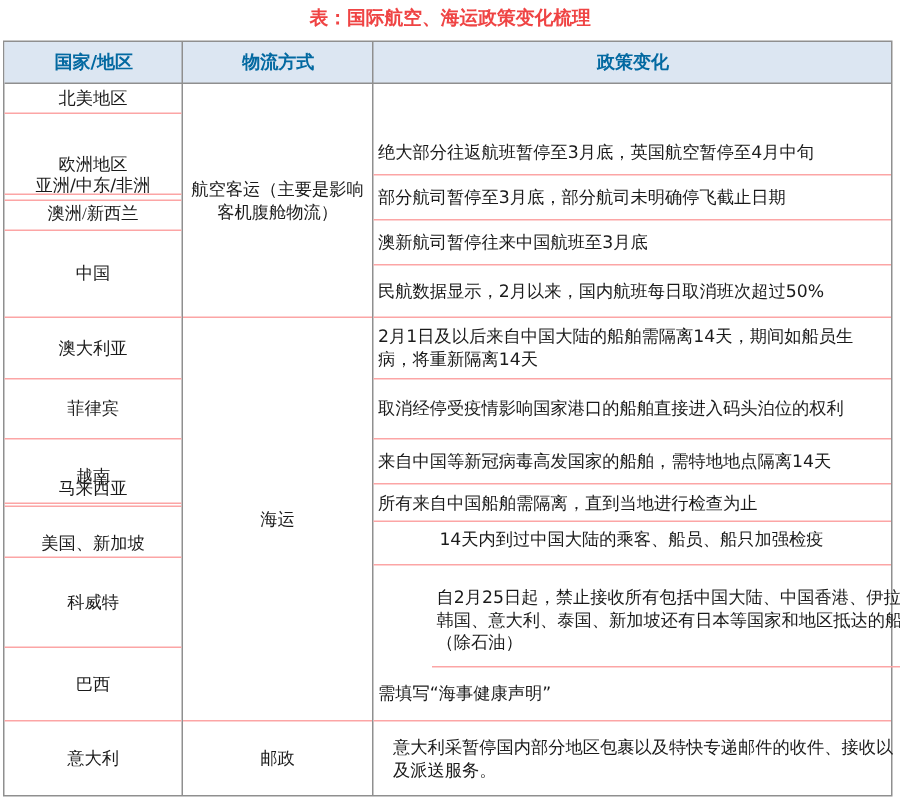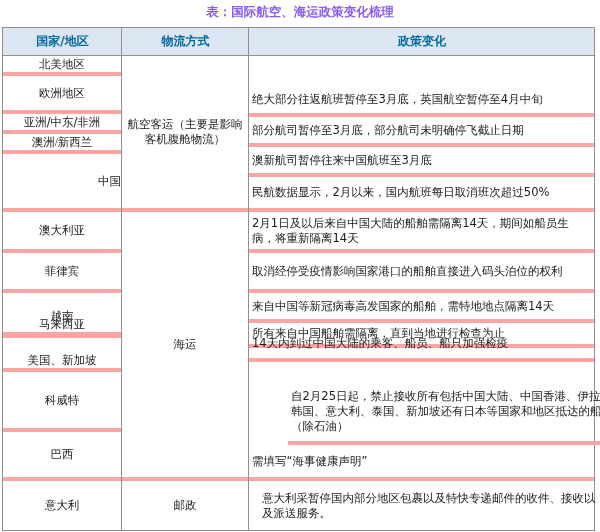--- a/index.html
+++ b/index.html
@@ -1,27 +1,27 @@
 <!DOCTYPE html>
 <html><head>
 <meta charset="utf-8">
 <style>
   html, body { margin:0; padding:0; background:#ffffff; }
   body { width:600px; height:532px; position:relative; overflow:hidden;
          font-family:"DejaVu Sans","Liberation Sans",sans-serif; color:#1a1a1a; }
   .title { position:absolute; left:0; top:4px; width:600px; text-align:center;
-           font-size:12.5px; font-weight:bold; color:#8b5cf6; }
+           font-size:12.5px; font-weight:bold; color:#ef4444; }
   .tbl { position:absolute; left:2px; top:27px; width:593px; height:504px;
          border:1px solid #8f8f8f; box-sizing:border-box; }
   .hdr { position:absolute; left:0; top:0; width:100%; height:28px; background:#dce6f2;
          border-bottom:1px solid #8f8f8f; box-sizing:border-box; }
   .hcell { position:absolute; top:0; height:27px; line-height:27px; text-align:center;
            font-size:12px; font-weight:bold; color:#0369a1; }
   .vline { position:absolute; top:0; width:0; border-left:1px solid #8f8f8f; height:100%; }
-  .cell { position:absolute; box-sizing:border-box; border-bottom:4px solid #fca5a5;
+  .cell { position:absolute; box-sizing:border-box; border-bottom:1px solid #fca5a5;
           display:flex; align-items:center; font-size:11.5px; line-height:15px; }
   .cell.center { justify-content:center; text-align:center; }
   .cell.left { justify-content:flex-start; padding:0 4px 0 3px; }
   .cell span { display:block; }
   .last { border-bottom:none; }
 </style>
 </head>
 <body>
 
 <div class="title">表：国际航空、海运政策变化梳理</div>
@@ -32,30 +32,30 @@
     <div class="hcell" style="left:119px;width:127px;">物流方式</div>
     <div class="hcell" style="left:246px;width:346px;">政策变化</div>
   </div>
 
   <div class="vline" style="left:118px;"></div>
   <div class="vline" style="left:245px;"></div>
 
   <div class="cell center" style="left:0;width:118px;top:28px;height:20px;">
       <span>北美地区</span>
     </div>
-  <div class="cell center" style="left:0;width:118px;top:48px;height:38px;font-family:Liberation Mono, monospace;">
+  <div class="cell center" style="left:0;width:118px;top:64px;height:38px;font-family:Liberation Mono, monospace;">
       <span>欧洲地区</span>
     </div>
   <div class="cell center" style="left:0;width:118px;top:86px;height:20px;">
       <span>亚洲/中东/非洲</span>
     </div>
   <div class="cell center" style="left:0;width:118px;top:106px;height:20px;font-family:Liberation Serif, serif;">
       <span>澳洲/新西兰</span>
     </div>
-  <div class="cell center" style="left:0;width:118px;top:126px;height:58px;justify-content:flex-end;">
+  <div class="cell center" style="left:0;width:118px;top:126px;height:58px;">
       <span>中国</span>
     </div>
   <div class="cell center" style="left:0;width:118px;top:184px;height:41px;">
       <span>澳大利亚</span>
     </div>
   <div class="cell center" style="left:0;width:118px;top:225px;height:40px;">
       <span>菲律宾</span>
     </div>
   <div class="cell center" style="left:0;width:118px;top:270px;height:40px;text-align:center;">
       <span>越南</span>
@@ -103,21 +103,21 @@
     </div>
   <div class="cell left" style="left:246px;width:345px;top:225px;height:40px;">
       <span>取消经停受疫情影响国家港口的船舶直接进入码头泊位的权利</span>
     </div>
   <div class="cell left" style="left:246px;width:345px;top:265px;height:30px;">
       <span>来自中国等新冠病毒高发国家的船舶，需特地地点隔离14天</span>
     </div>
   <div class="cell left" style="left:246px;width:345px;top:295px;height:25px;">
       <span>所有来自中国船舶需隔离，直到当地进行检查为止</span>
     </div>
-  <div class="cell left" style="left:246px;width:345px;top:300px;height:34px;">
+  <div class="cell left" style="left:246px;width:345px;top:315px;height:34px;justify-content:center;">
       <span>14天内到过中国大陆的乘客、船员、船只加强检疫</span>
     </div>
   <div class="cell left" style="left:246px;width:345px;top:354px;height:63px;margin-left:39px;">
       <span>自2月25日起，禁止接收所有包括中国大陆、中国香港、伊拉克、韩国、意大利、泰国、新加坡还有日本等国家和地区抵达的船舶（除石油）</span>
     </div>
   <div class="cell left" style="left:246px;width:345px;top:417px;height:36px;">
       <span>需填写“海事健康声明”</span>
     </div>
   <div class="cell left last" style="left:256px;width:345px;top:453px;height:49px;justify-content:center;">
       <span>意大利采暂停国内部分地区包裹以及特快专递邮件的收件、接收以及派送服务。</span>

